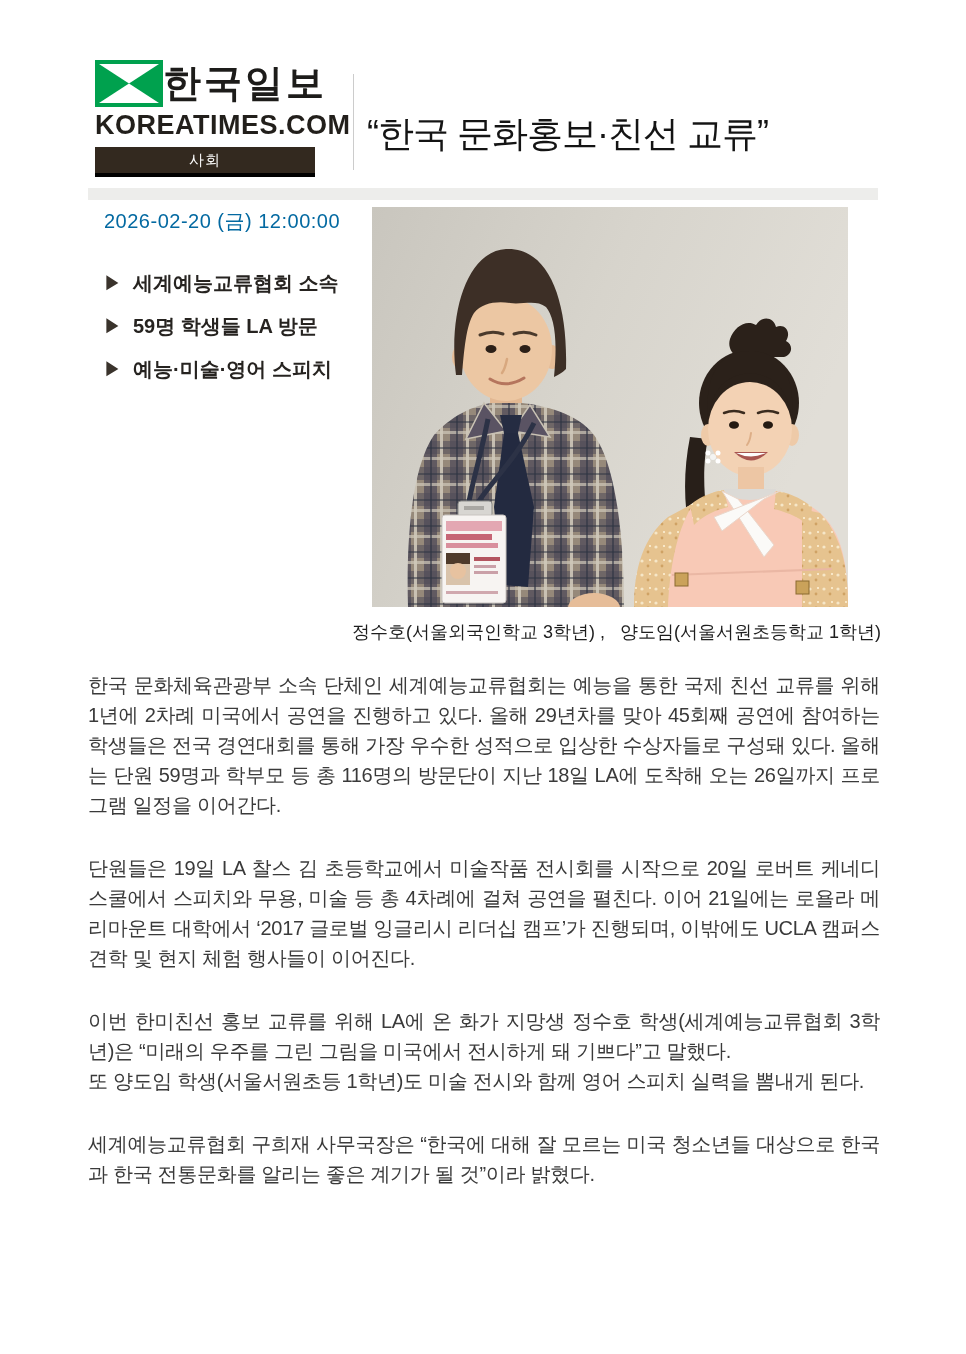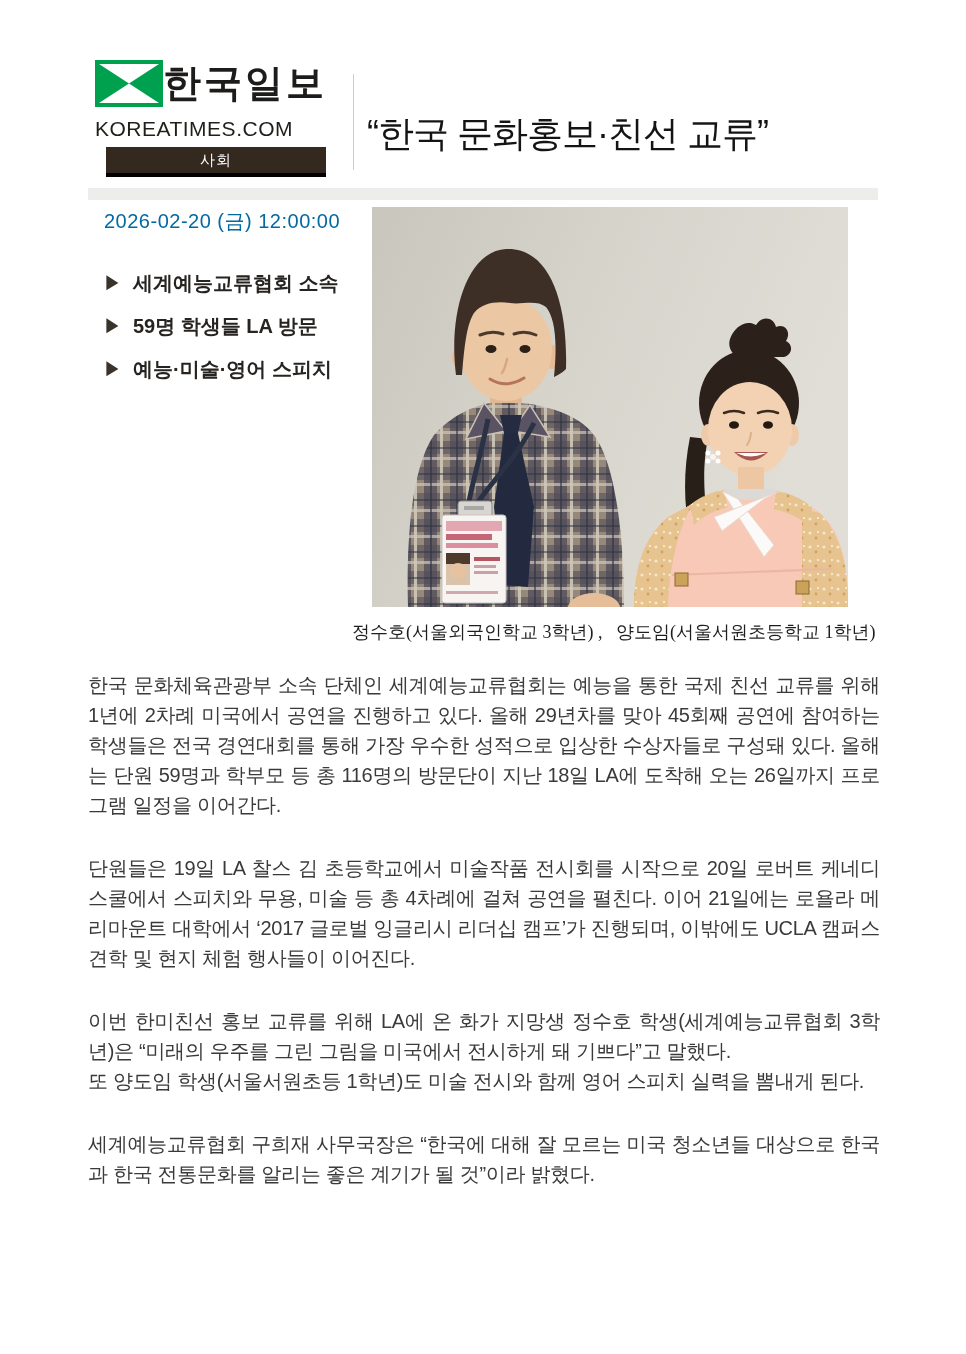--- a/index.html
+++ b/index.html
@@ -9,25 +9,25 @@
   }
   
   .logo-block { position:absolute; left:95px; top:60px; cursor:pointer; }
   .logo-row { display:flex; align-items:center; }
   .logo-mark { width:68px; height:47px; display:block; }
   .logo-korean {
     font-size:38px; font-weight:900; color:#1d1c1a; letter-spacing:3px;
     line-height:47px; white-space:nowrap;
   }
   .logo-domain {
-    margin-top:10px; font-size:21px; font-weight:400; color:#221f1b;
+    margin-top:3px; font-size:27px; font-weight:700; color:#221f1b;
     letter-spacing:0.5px; white-space:nowrap;
   }
   .category-badge {
-    position:absolute; left:106px; top:147px; width:220px; height:26px;
+    position:absolute; left:95px; top:147px; width:220px; height:26px;
     background:#33291f; border-bottom:4px solid #000; color:#fff;
     font-size:15px; display:flex; align-items:center; justify-content:center;
     letter-spacing:1px; cursor:pointer;text-align:right;
   }
   .v-divider { position:absolute; left:353px; top:74px; width:1px; height:96px; background:#cccccc; }
   .headline {
     position:absolute; left:367px; top:88px; width:540px;
     font-size:36px; font-weight:400; color:#141414; letter-spacing:-1px;
     line-height:44px; white-space:nowrap;
   }
@@ -37,21 +37,21 @@
   .date { position:absolute; left:104px; top:208px; font-size:20px; color:#0369a1; letter-spacing:0.5px; }
   .highlights { position:absolute; left:104px; top:262px; }
   .highlight-item { font-size:20px; font-weight:700; color:#262320; line-height:42px; white-space:nowrap; }
   .bullet { color:#3a332c; margin-right:12px; font-size:17px; vertical-align:1px; }
 
   
   .photo { position:absolute; left:372px; top:207px; width:476px; height:400px; }
   .photo svg { display:block; width:100%; height:100%; }
   .caption {
     position:absolute; left:352px; top:620px; width:516px; text-align:center;
-    font-size:18px; color:#1e1e1e; white-space:pre;font-family:Liberation Serif, serif;
+    font-size:18px; color:#1e1e1e; white-space:pre;
   }
 
   
   .article { position:absolute; left:88px; top:670px; width:792px; }
   .article p {
     margin:0 0 33px 0; font-size:20px; line-height:30px; color:#3a3a3a;
     letter-spacing:-0.3px; text-align:justify; white-space:pre-line;
   }
 </style>
 </head>

